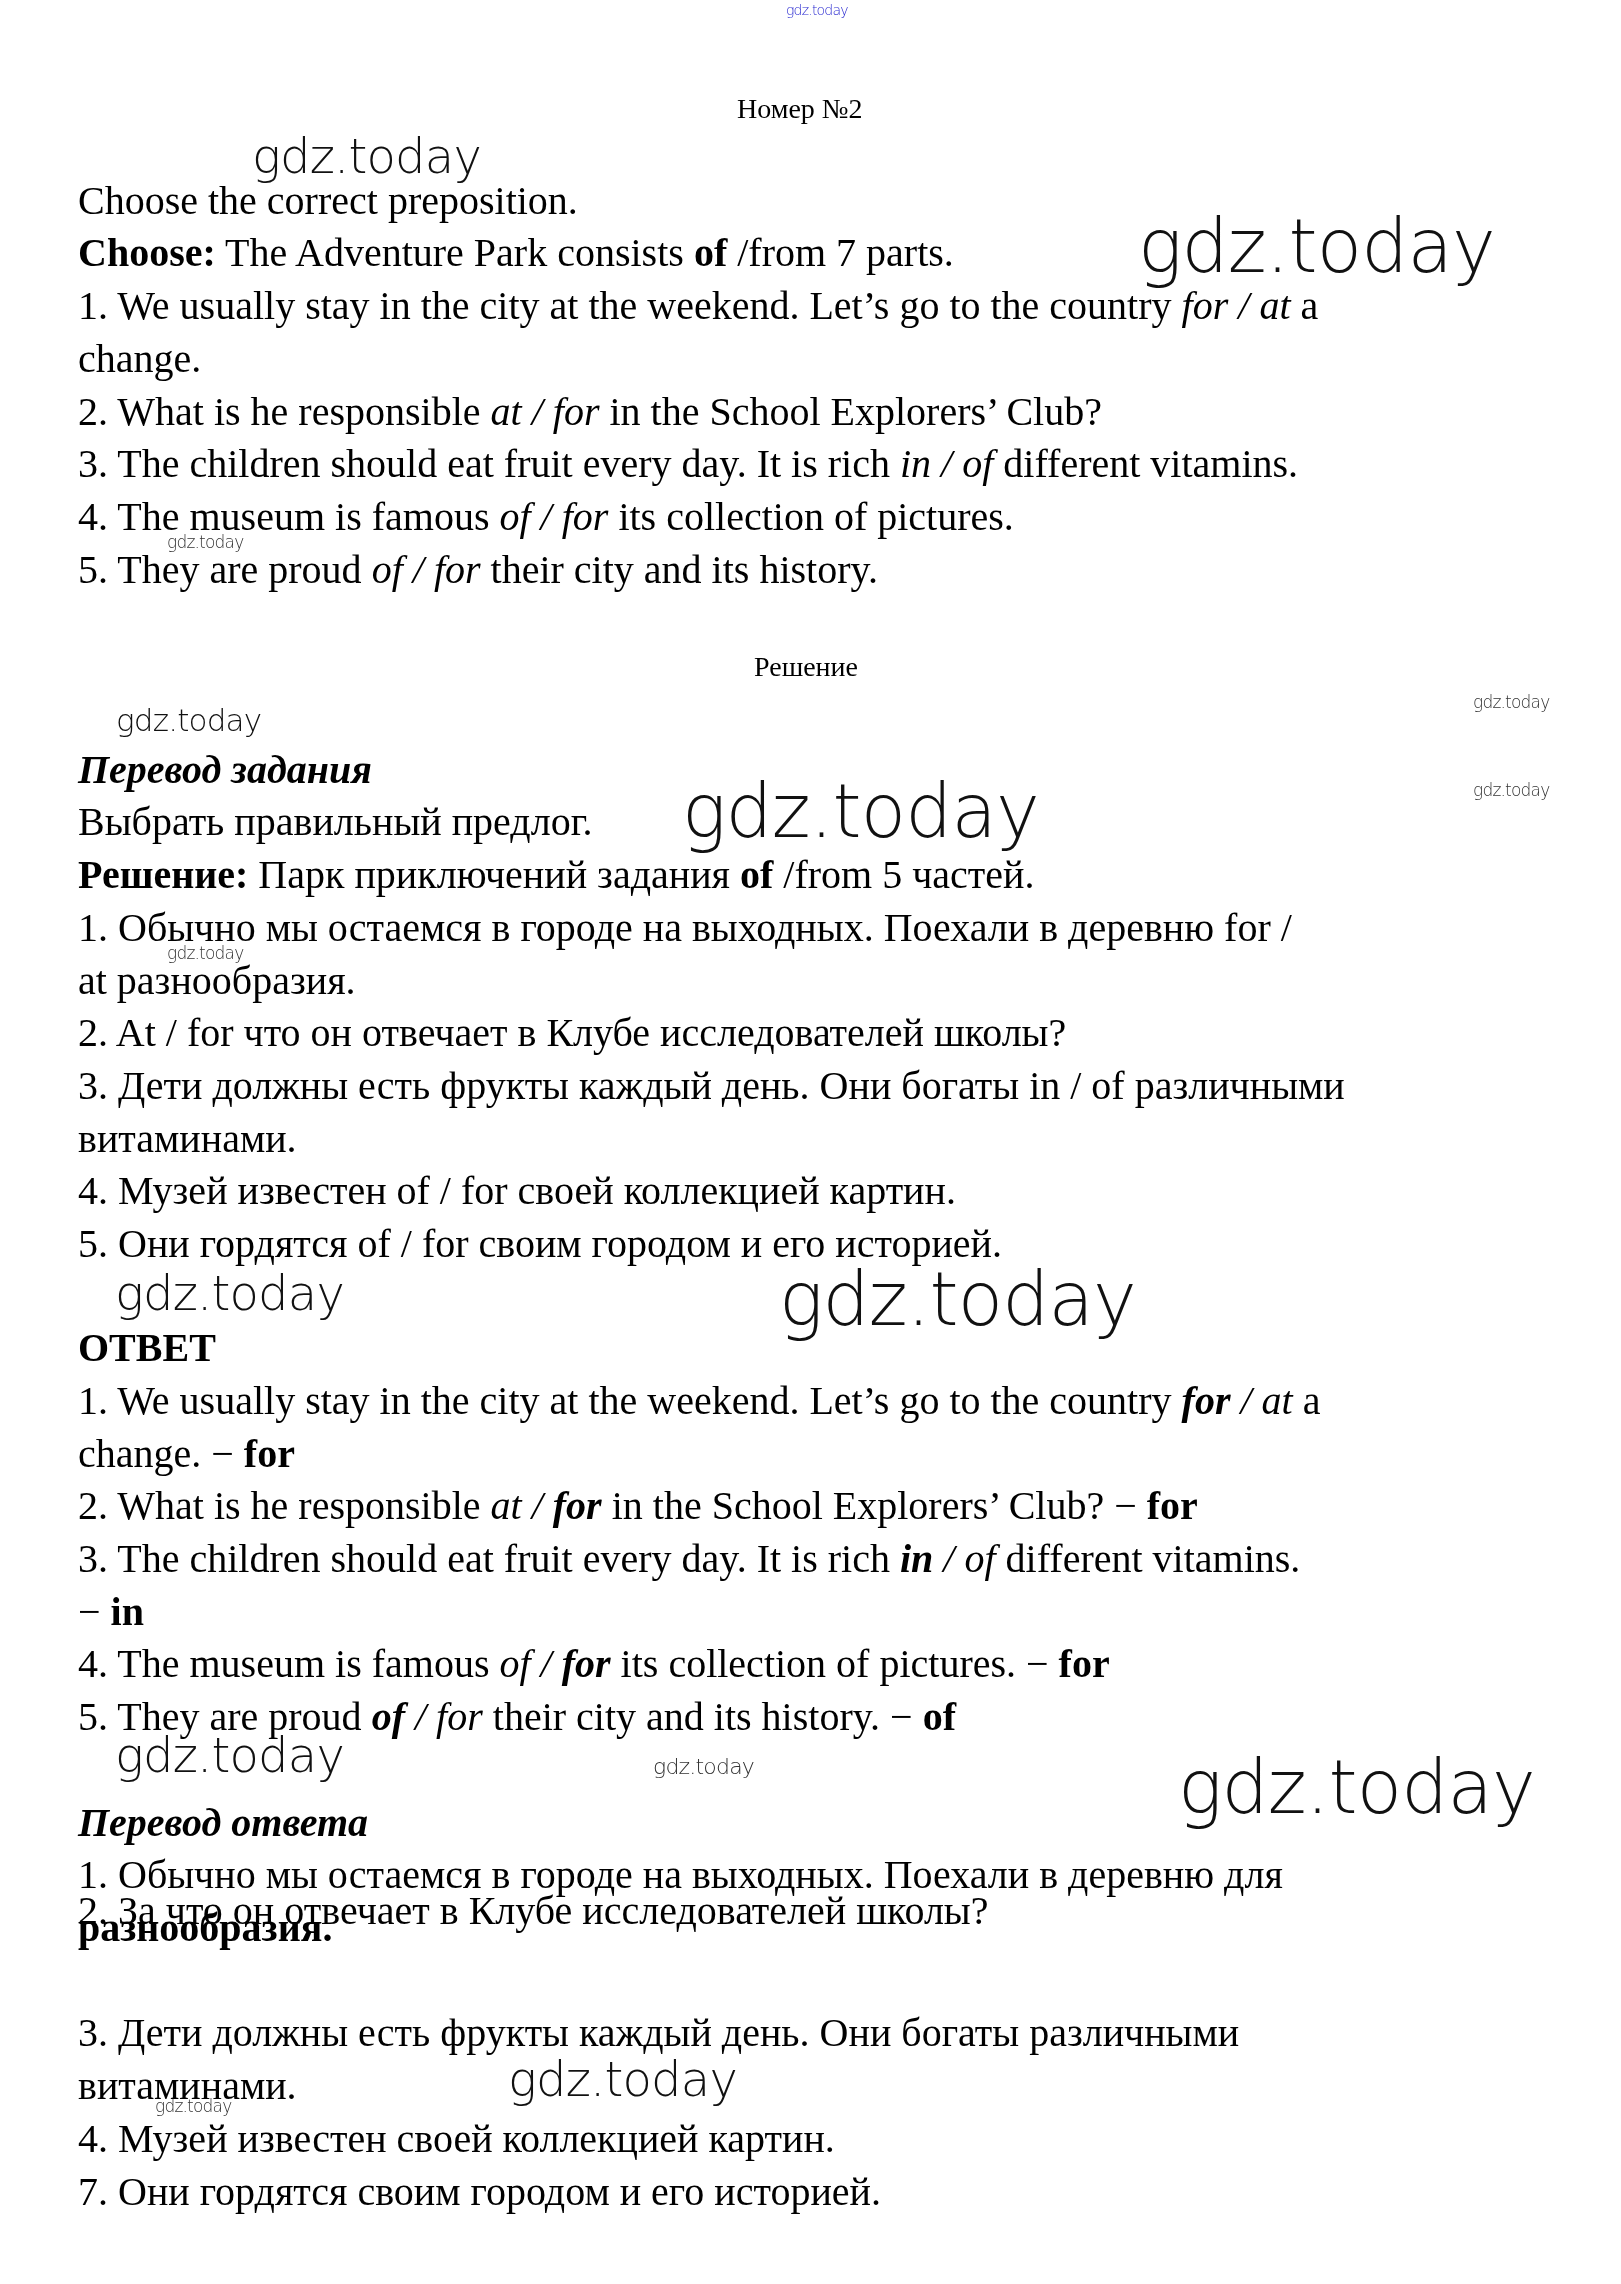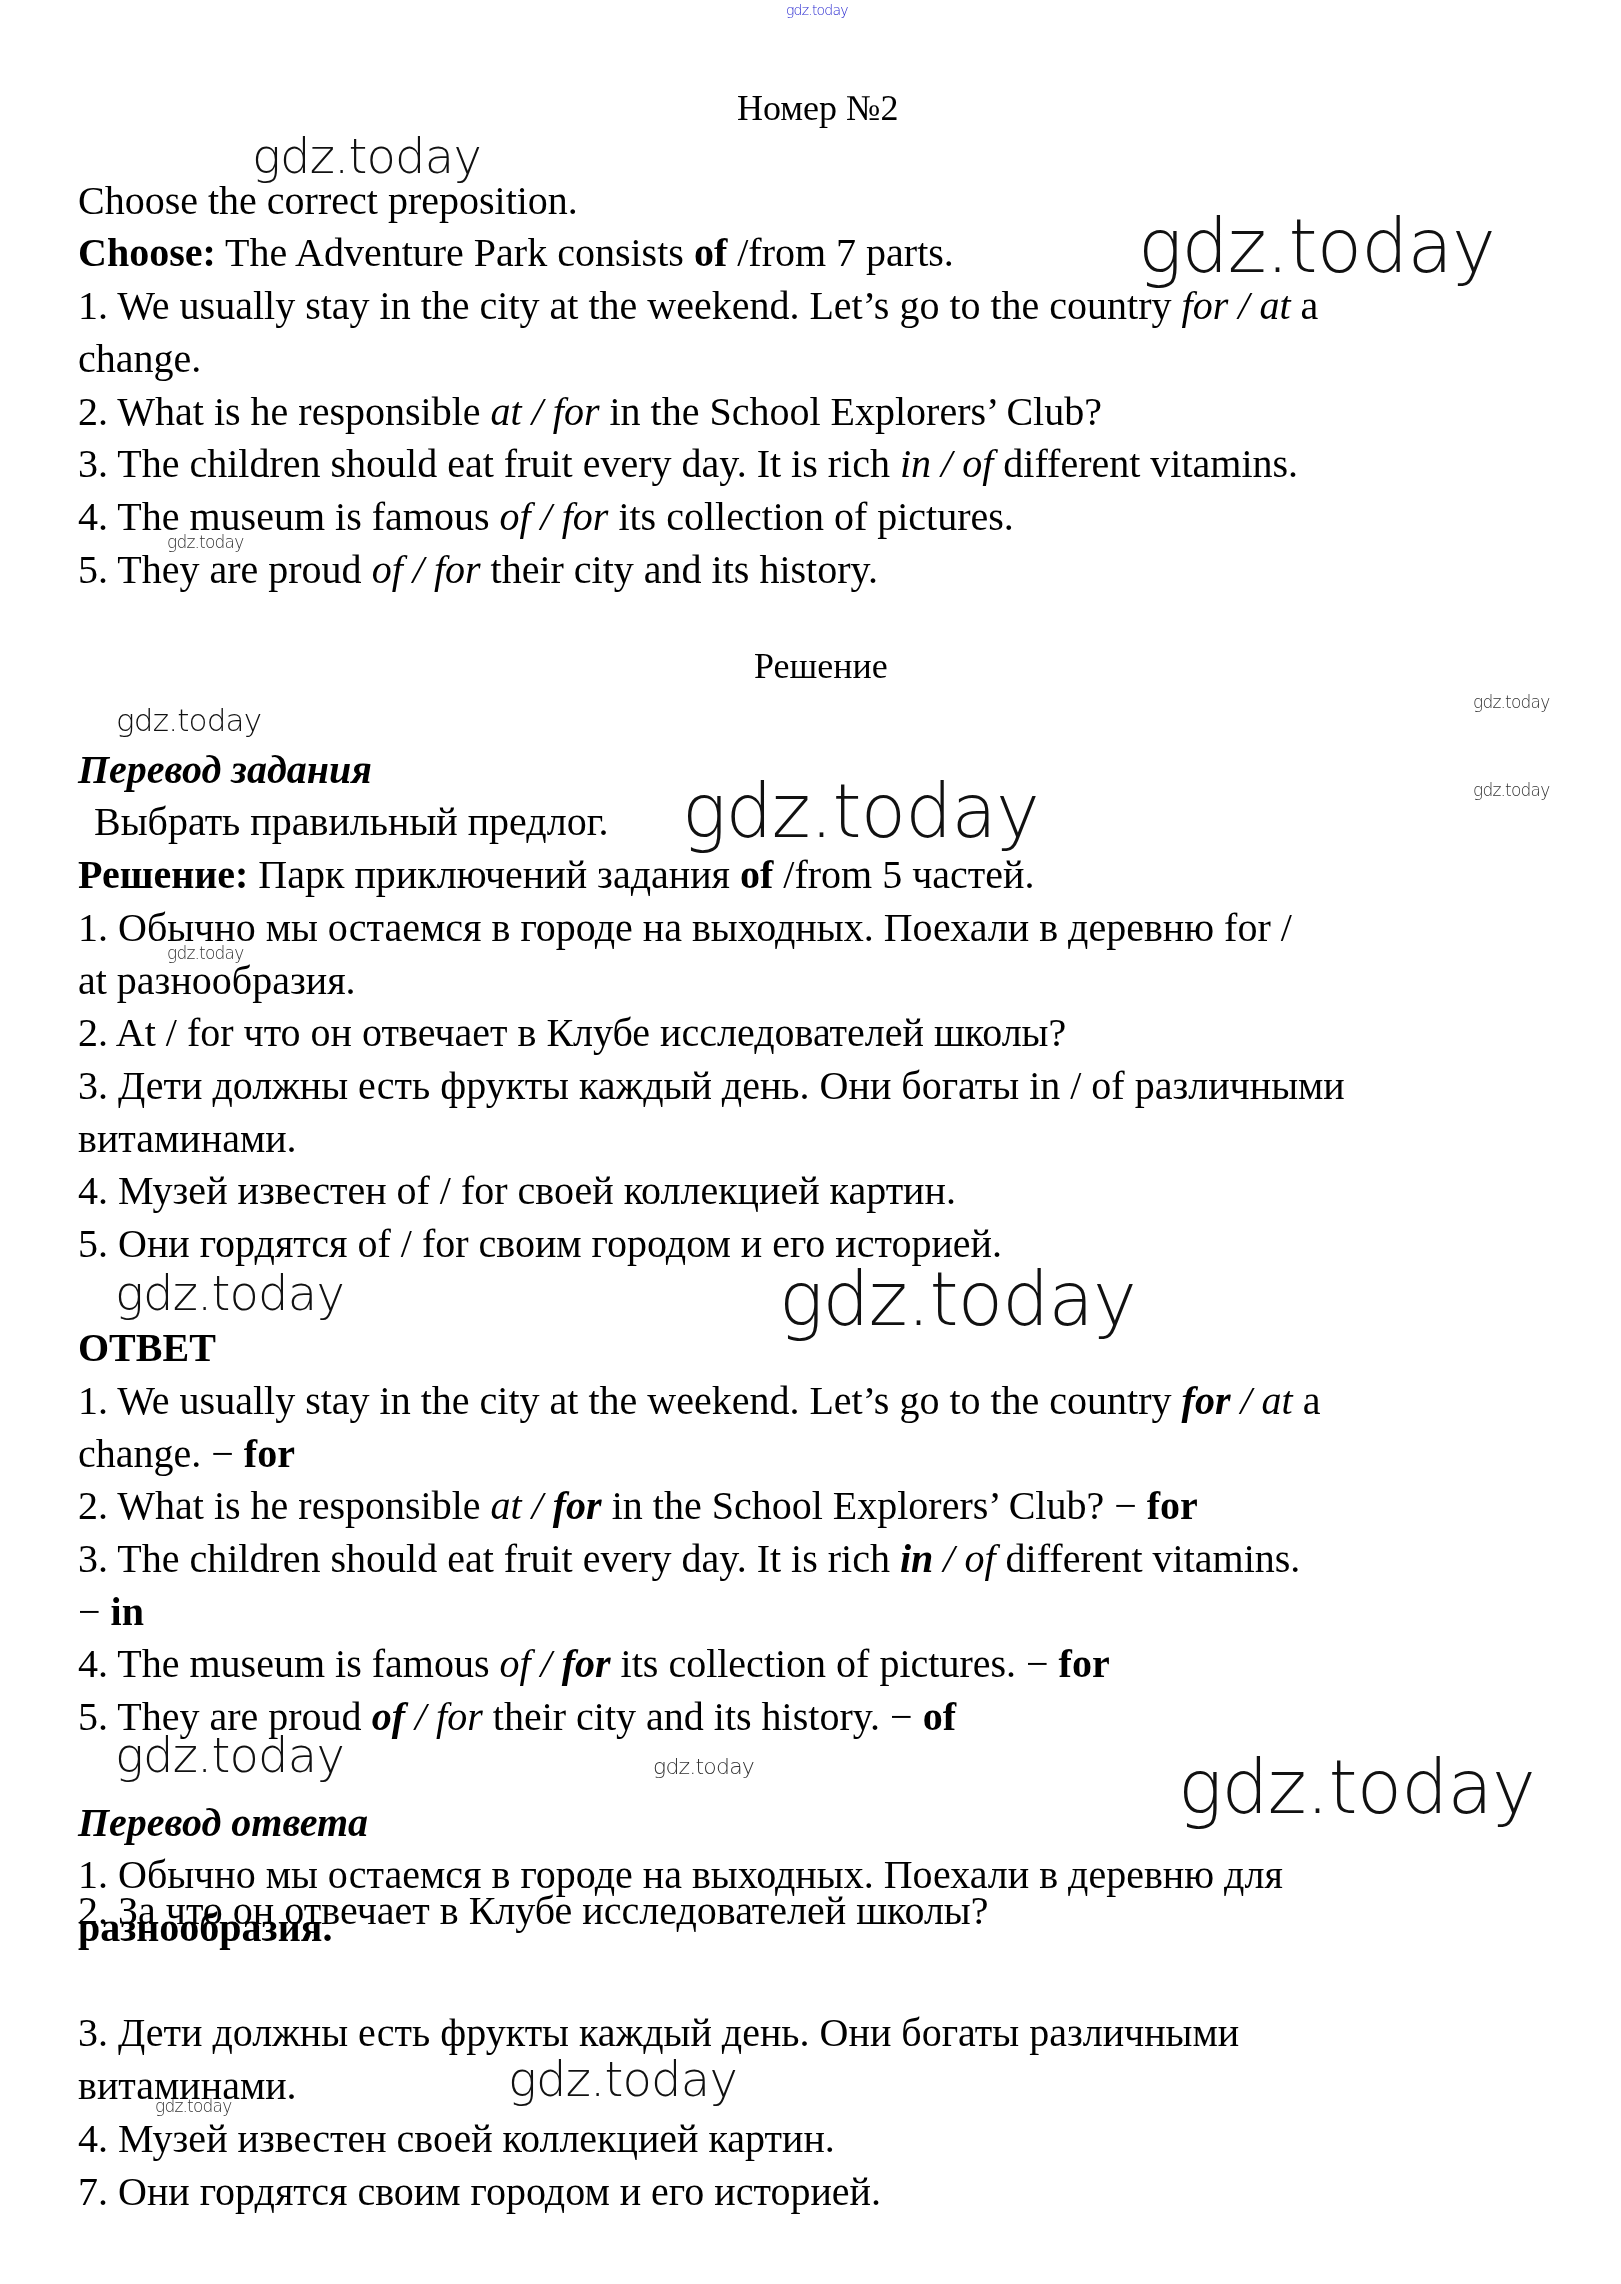--- a/index.html
+++ b/index.html
@@ -1,19 +1,19 @@
 <!DOCTYPE html>
 <html style="font-size:12.4px"><head>
 <meta charset="utf-8">
 <style>
   html, body { margin: 0; padding: 0; background: #ffffff; }
   body { width: 1622px; height: 2284px; position: relative; overflow: hidden;
          font-family: "Liberation Serif", "DejaVu Serif", serif; color: #000; }
   .line { position: absolute; left: 78px; font-size: 40px; line-height: 53px; white-space: nowrap; transform-origin: left top; }
-  .center { position: absolute; font-size: 36px; line-height: 53px; white-space: nowrap; }
+  .center { position: absolute; font-size: 28px; line-height: 53px; white-space: nowrap; }
   .b { font-weight: bold; }
   .i { font-style: italic; }
   .bi { font-weight: bold; font-style: italic; }
   .wm { position: absolute; font-family: "DejaVu Sans", sans-serif; font-weight: 200; color: #111; white-space: nowrap; letter-spacing: -0.8px; }
   .wm-xl { font-size: 74px; }
   .wm-l { font-size: 48px; }
   .wm-s { font-size: 17px; color: #333; }
   .wm-top { font-size: 14px; color: #2a2ad0; }
 </style>
 </head>
@@ -54,21 +54,21 @@
 </div>
 <div class="line" style="top:490px;">
   <span>4.</span><span> The museum is famous </span><span class="i">of</span><span class="i"> / </span><span class="i">for</span><span> its collection of pictures.</span>
 </div>
 <div class="line" style="top:543px;">
   <span>5.</span><span> They are proud </span><span class="i">of</span><span class="i"> / </span><span class="i">for</span><span> their city and its history.</span>
 </div>
 
 <div class="center" style="left:754px; top:640px;text-align:center;">Решение</div>
 <div class="line bi" style="top:743px;">Перевод задания</div>
-<div class="line" style="top:795px;margin-left:16px;">Выбрать правильный предлог.</div>
+<div class="line" style="top:795px;">Выбрать правильный предлог.</div>
 <div class="line" style="top:848px;">
   <span class="b">Решение:</span><span> Парк приключений задания </span><span class="b">of</span><span> /from 5 частей.</span>
 </div>
 <div class="line" style="top:901px;">1. Обычно мы остаемся в городе на выходных. Поехали в деревню for /</div>
 <div class="line" style="top:954px;">at разнообразия.</div>
 <div class="line" style="top:1006px;">2. At / for что он отвечает в Клубе исследователей школы?</div>
 <div class="line" style="top:1059px;">3. Дети должны есть фрукты каждый день. Они богаты in / of различными</div>
 <div class="line" style="top:1112px;">витаминами.</div>
 <div class="line" style="top:1164px;">4. Музей известен of / for своей коллекцией картин.</div>
 <div class="line" style="top:1217px;">5. Они гордятся of / for своим городом и его историей.</div>

